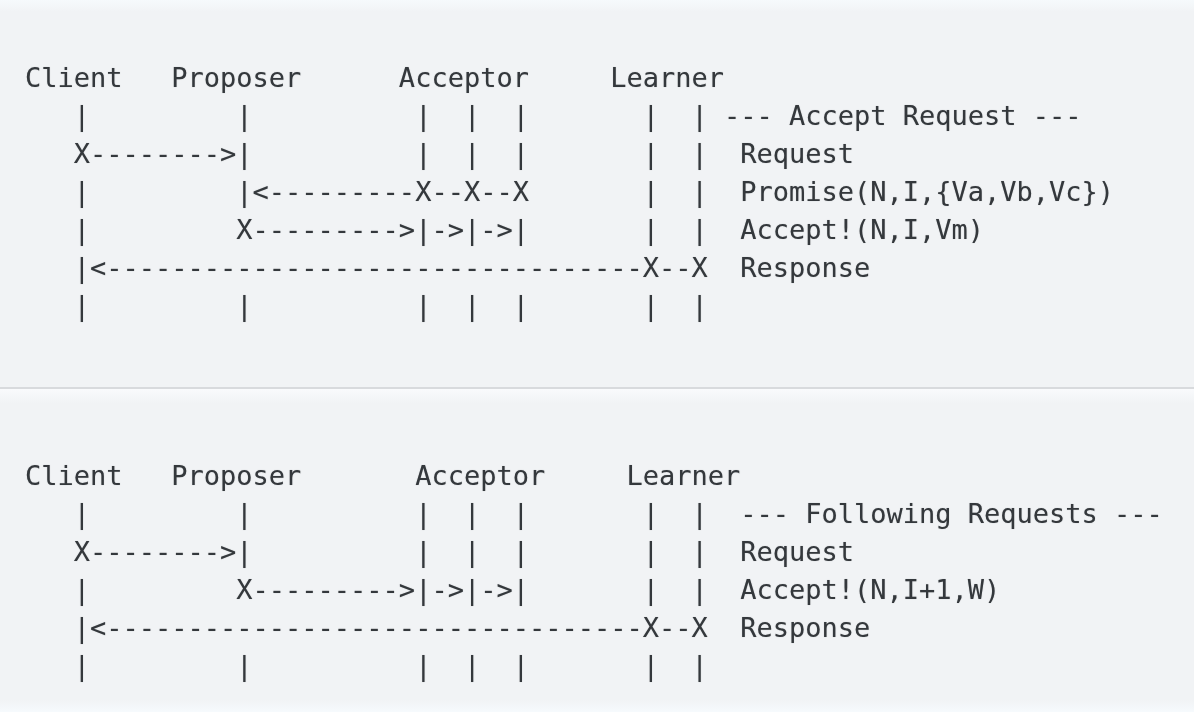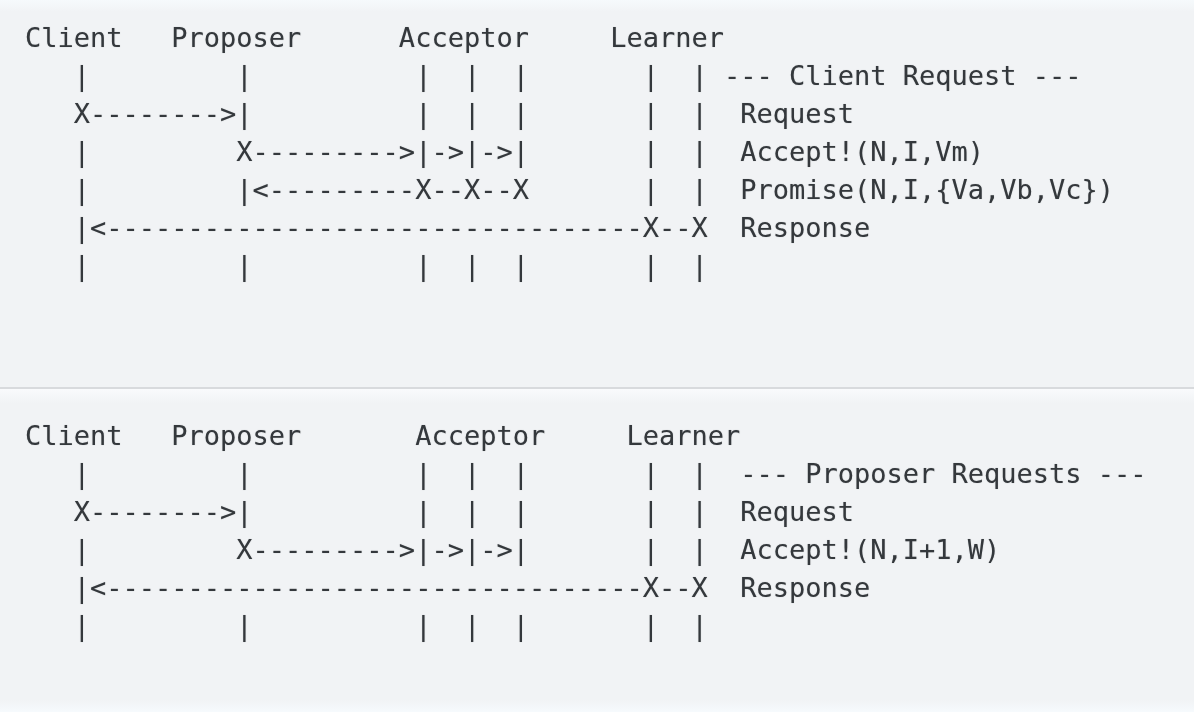--- a/index.html
+++ b/index.html
@@ -30,20 +30,21 @@
     width: 100%; height: 12px;
     background: linear-gradient(0deg, #f6fafd, #f1f3f5);
   }
   .diagram {
     position: absolute;
     left: 25px;
     color: #34383c;
     font-size: 27px;
     line-height: 38px;
     text-shadow: 0 0 1px rgba(52,56,60,0.35);
+    margin-top: 40px;
   }
   .diagram .line {
     white-space: pre;
     height: 38px;
   }
   .d1 { top: 19px; }
   .d2 { top: 417px; }
   .divider {
     position: absolute;
     left: 0; top: 387px;
@@ -59,34 +60,34 @@
 </style>
 </head>
 <body>
 
 <div class="stage">
 
   <div class="strip-top"></div>
 
   <section class="diagram d1">
     <div class="line">Client   Proposer      Acceptor     Learner</div>
-    <div class="line">   |         |          |  |  |       |  | --- Client Request ---</div>
+    <div class="line">   |         |          |  |  |       |  | --- Accept Request ---</div>
     <div class="line">   X--------&gt;|          |  |  |       |  |  Request</div>
+    <div class="line">   |         |&lt;---------X--X--X       |  |  Promise(N,I,{Va,Vb,Vc})</div>
     <div class="line">   |         X---------&gt;|-&gt;|-&gt;|       |  |  Accept!(N,I,Vm)</div>
-    <div class="line">   |         |&lt;---------X--X--X       |  |  Promise(N,I,{Va,Vb,Vc})</div>
     <div class="line">   |&lt;---------------------------------X--X  Response</div>
     <div class="line">   |         |          |  |  |       |  |</div>
   </section>
 
   <div class="divider"></div>
   <div class="divider-glow"></div>
 
   <section class="diagram d2">
     <div class="line">Client   Proposer       Acceptor     Learner</div>
-    <div class="line">   |         |          |  |  |       |  |  --- Proposer Requests ---</div>
+    <div class="line">   |         |          |  |  |       |  |  --- Following Requests ---</div>
     <div class="line">   X--------&gt;|          |  |  |       |  |  Request</div>
     <div class="line">   |         X---------&gt;|-&gt;|-&gt;|       |  |  Accept!(N,I+1,W)</div>
     <div class="line">   |&lt;---------------------------------X--X  Response</div>
     <div class="line">   |         |          |  |  |       |  |</div>
   </section>
 
   <div class="strip-bottom"></div>
 
 </div>
 

